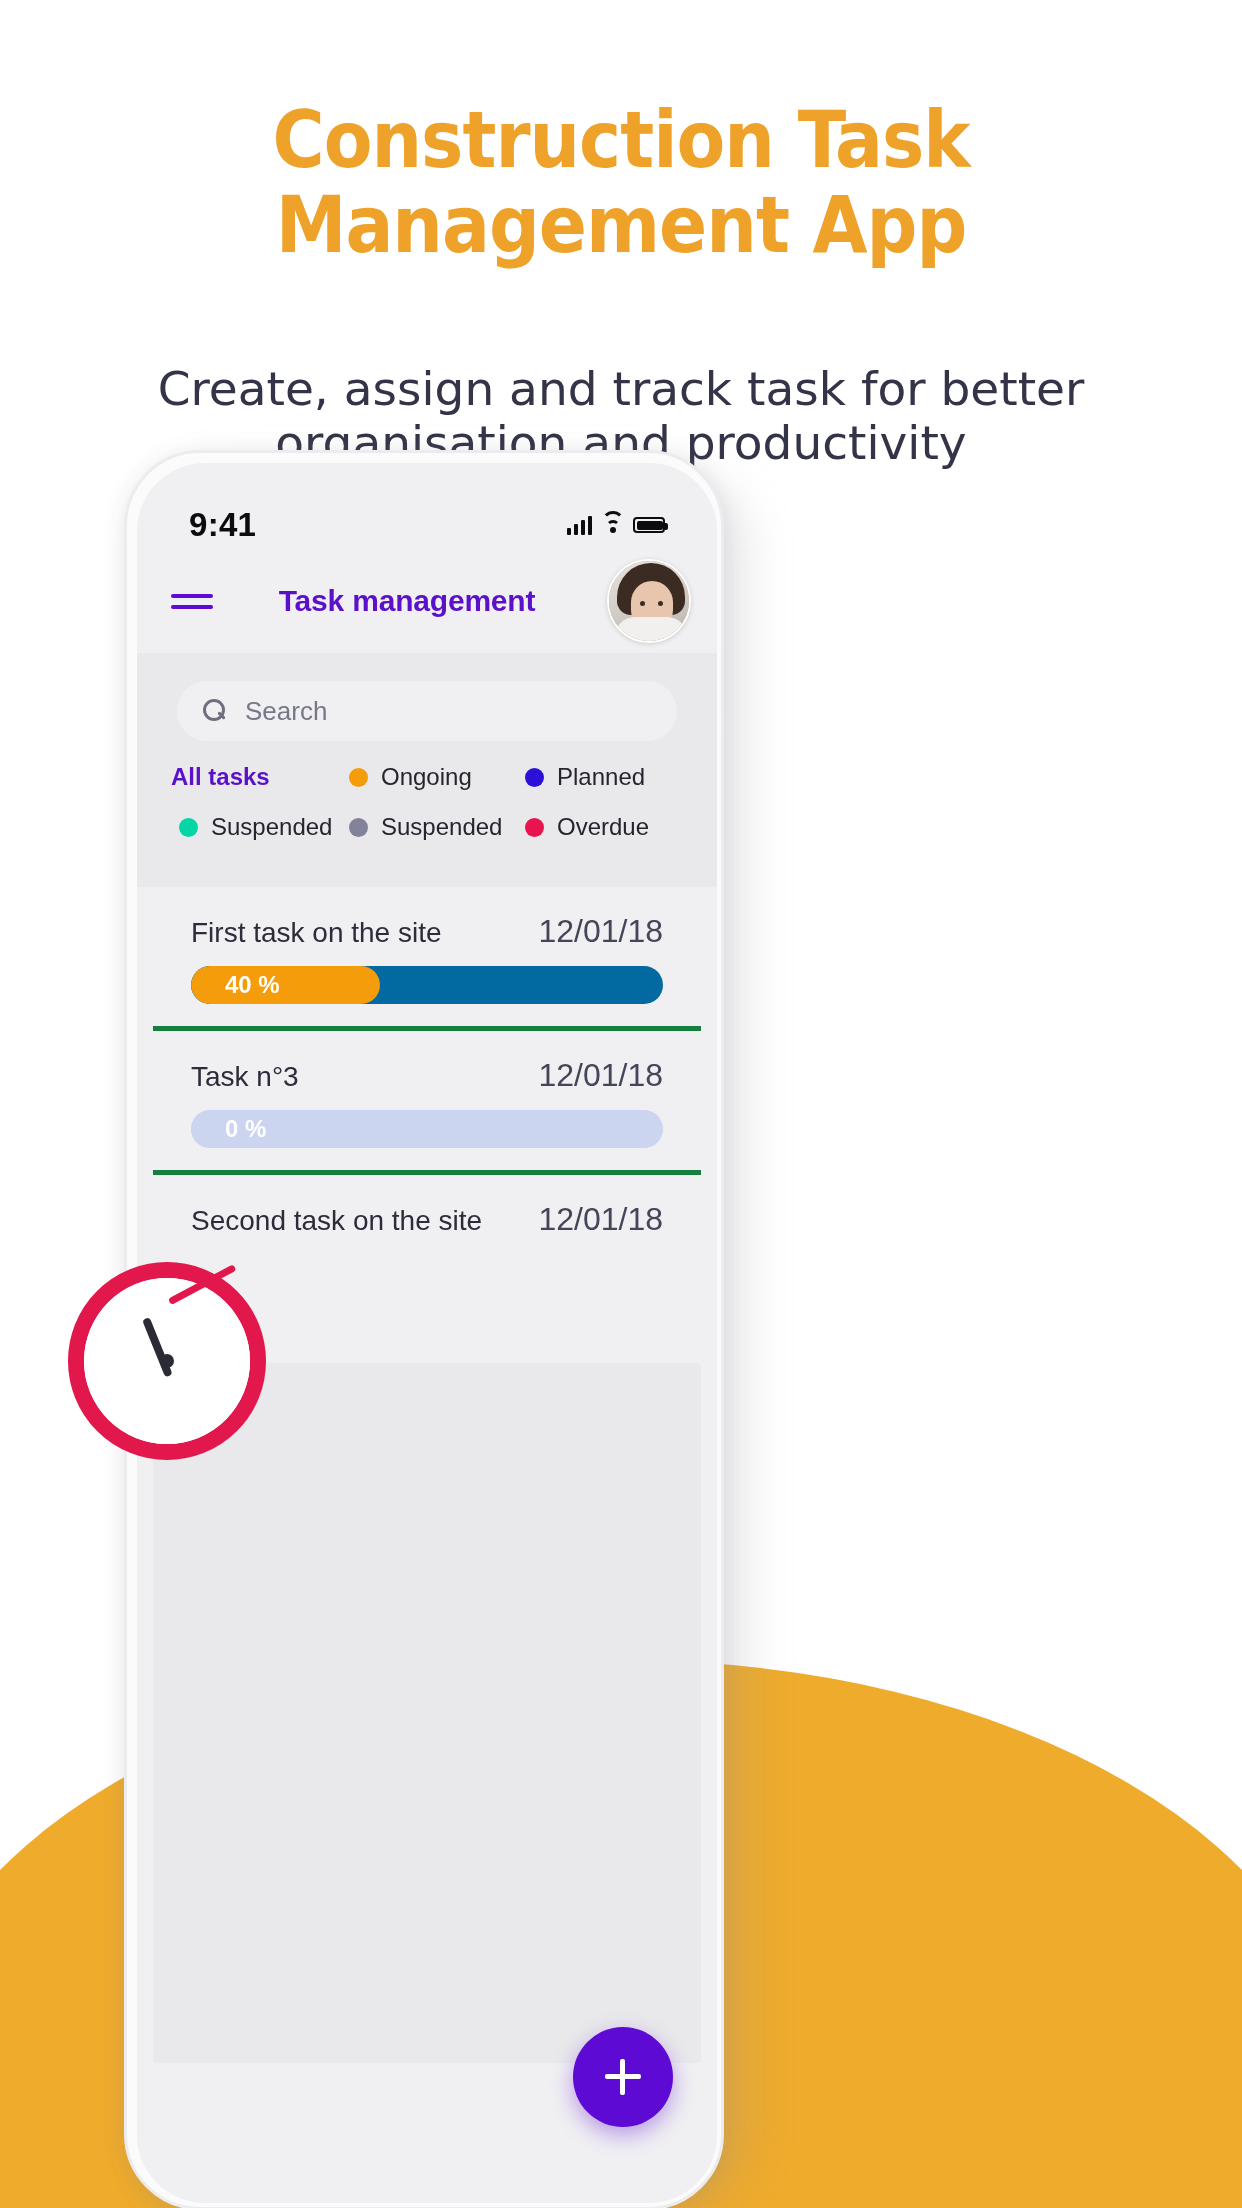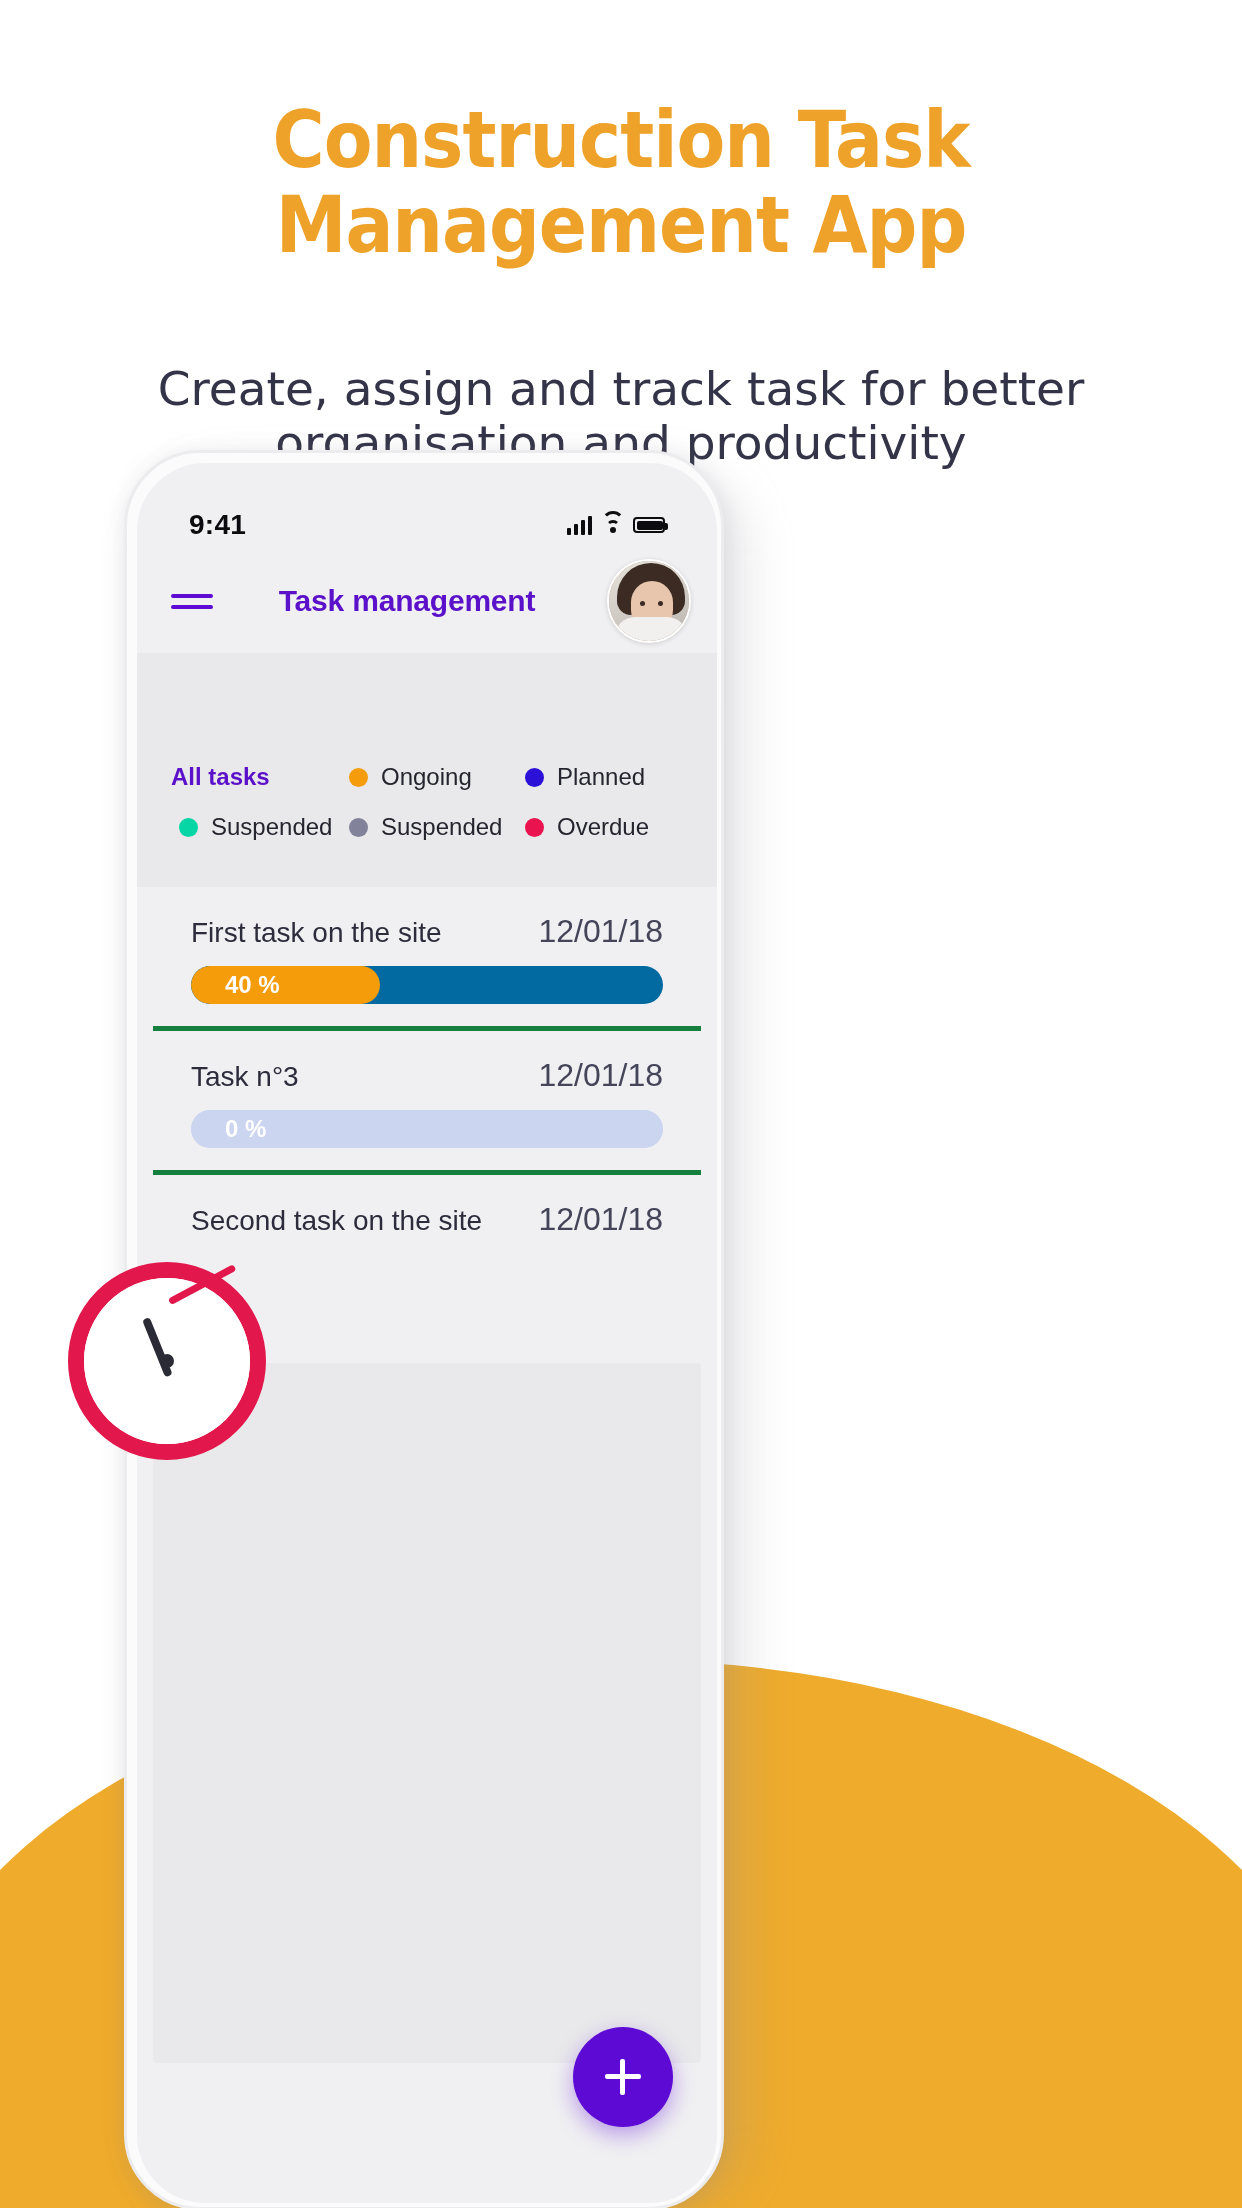--- a/index.html
+++ b/index.html
@@ -127,21 +127,21 @@
   .side-btn.a { top:650px; height:56px; }
   .side-btn.b { top:740px; height:100px; }
 
   
   .statusbar {
     position:absolute; top:40px; left:0; width:580px;
     height:44px;
     display:flex; align-items:center; justify-content:space-between;
     padding:0 52px;
   }
-  .status-time { font-size:28px; font-weight:bold; color:#0b0b10; letter-spacing:.3px; }
+  .status-time { font-size:33px; font-weight:bold; color:#0b0b10; letter-spacing:.3px; }
   .status-icons { display:flex; align-items:center; gap:9px; }
   .sig { display:flex; align-items:flex-end; gap:2.5px; height:19px; }
   .sig i { display:block; width:4.5px; background:#0b0b10; border-radius:1px; }
   .sig i:nth-child(1){height:7px}
   .sig i:nth-child(2){height:11px}
   .sig i:nth-child(3){height:15px}
   .sig i:nth-child(4){height:19px}
   .wifi { position:relative; width:23px; height:17px; }
   .wifi span {
     position:absolute; left:50%; bottom:0;
@@ -317,20 +317,24 @@
         <div class="bg"></div>
         <div class="hair"></div>
         <div class="face"></div>
         <div class="eye l"></div>
         <div class="eye r"></div>
         <div class="body"></div>
       </div>
     </div>
 
     <div class="filter-card">
+      <div class="searchbox">
+        <div class="search-icon"></div>
+        <div class="search-ph">Search</div>
+      </div>
 
       <div class="legend">
         <div class="legend-row">
           <div class="legend-item c1">
             <span class="legend-label active">All tasks</span>
           </div>
           <div class="legend-item c2">
             <span class="dot" style="background:#f59c0b"></span>
             <span class="legend-label">Ongoing</span>
           </div>

